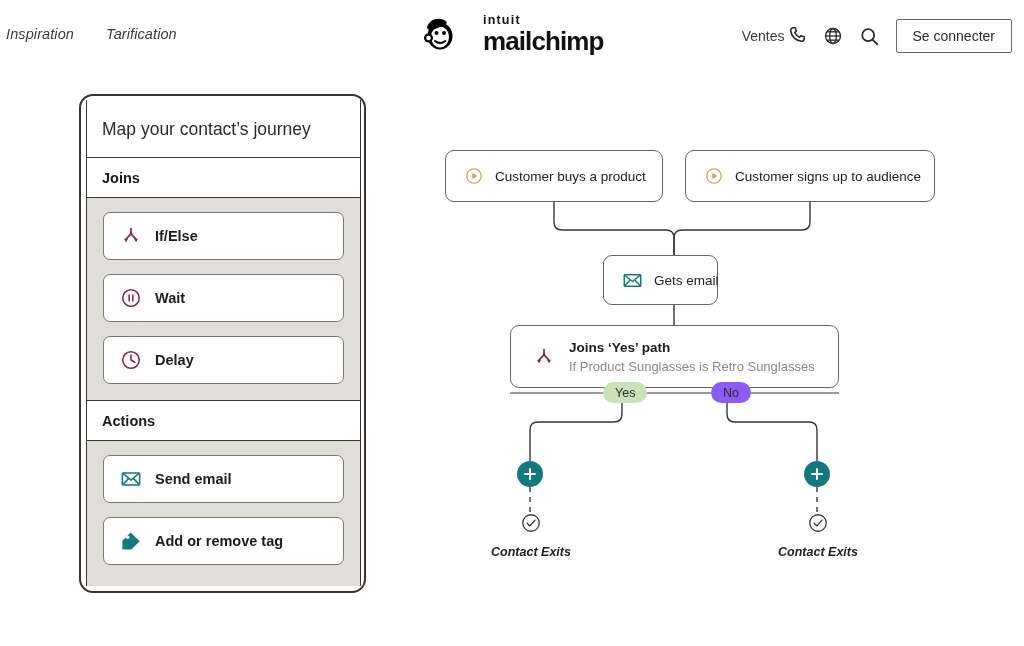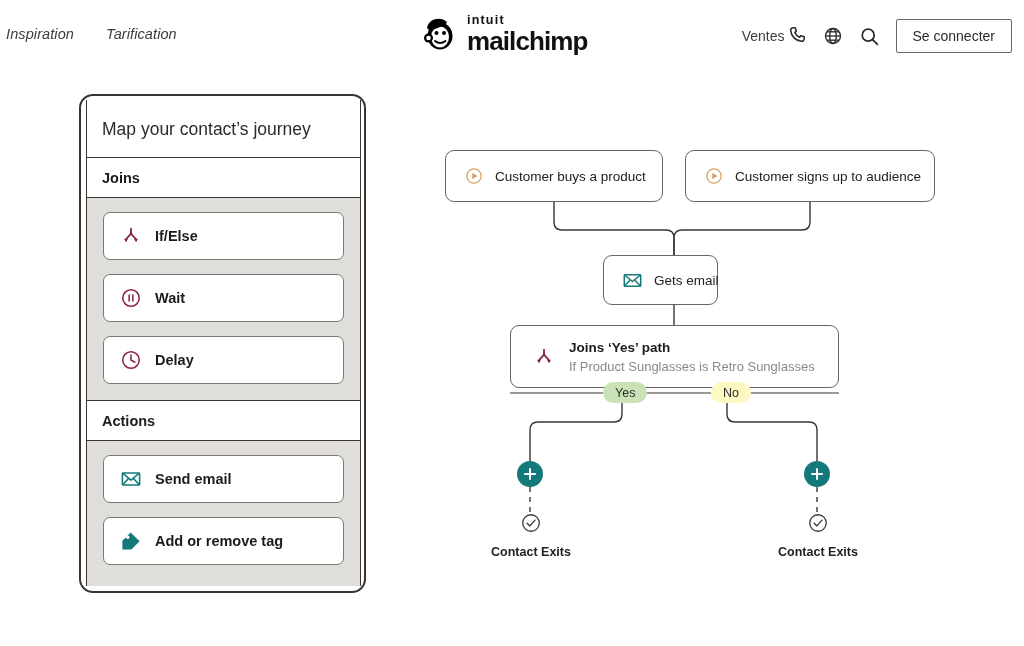--- a/index.html
+++ b/index.html
@@ -16,21 +16,21 @@
     position: absolute; top: 0; left: 0;
     width: 1024px; height: 72px;
     display: flex; align-items: center;
   }
   .nav-left { position: absolute; left: 6px; top: 26px; display: flex; gap: 32px; }
   .nav-link {
     font-size: 14.5px; color: #3c3c3c; letter-spacing: .1px;
     text-decoration: none; cursor: pointer; white-space: nowrap; font-style: italic;
   }
 
-  .brand { position: absolute; left: 420px; top: 14px; display: flex; align-items: center; gap: 7px; }
+  .brand { position: absolute; left: 420px; top: 14px; display: flex; align-items: center; gap: 23px; }
   .brand-mark { width: 40px; height: 40px; }
   .brand-words { display: flex; flex-direction: column; line-height: 1; }
   .brand-intuit { font-size: 12.5px; font-weight: 700; letter-spacing: 1.2px; color: #111; }
   .brand-name { font-size: 26px; font-weight: 800; letter-spacing: -.9px; color: #111; margin-top: 1px; }
 
   .nav-right { position: absolute; right: 12px; top: 19px; display: flex; align-items: center; gap: 16px; }
   .sales-group { display: flex; align-items: center; gap: 3px; cursor: pointer; }
   .sales-text { font-size: 14px; color: #3c3c3c; }
   .icon-btn { cursor: pointer; display: flex; align-items: center; }
   .login-btn {
@@ -100,36 +100,36 @@
   .ifelse-texts { display: flex; flex-direction: column; gap: 4px; }
   .ifelse-title { font-size: 13.5px; font-weight: 700; color: #1f1b18; white-space: nowrap; }
   .ifelse-sub { font-size: 13px; color: #8d8884; white-space: nowrap; }
 
   .pill {
     position: absolute; border-radius: 11px; height: 21px;
     display: flex; align-items: center; justify-content: center;
     font-size: 12.5px; color: #2c2c2c; padding: 0 12px; cursor: pointer;
   }
   .pill-yes { background: #c9e2b8; left: 203px; top: 288px; }
-  .pill-no  { background: #fef9c3; left: 311px; top: 288px; }
+  .pill-no  { background: #8b5cf6; left: 311px; top: 288px; }
 
   .plus-node {
     position: absolute; width: 26px; height: 26px; border-radius: 50%;
     background: #14797a; display: flex; align-items: center; justify-content: center;
     cursor: pointer;
   }
   .plus-node::before, .plus-node::after {
     content: ""; position: absolute; background: #fff; border-radius: 1px;
   }
   .plus-node::before { width: 12px; height: 2px; }
   .plus-node::after  { width: 2px; height: 12px; }
   .plus-left  { left: 117px; top: 367px; }
   .plus-right { left: 404px; top: 367px; }
 
-  .exit-group { position: absolute; display: flex; flex-direction: column; align-items: center; gap: 7px; }
+  .exit-group { position: absolute; display: flex; flex-direction: column; align-items: center; gap: 7px; font-style: italic; }
   .exit-left  { left: 92px; top: 418px; width: 78px; }
   .exit-right { left: 379px; top: 418px; width: 78px; }
   .exit-label { font-size: 12.5px; font-weight: 700; color: #25211e; white-space: nowrap; }
 </style>
 </head>
 <body>
 
 <div class="site-header">
 
   <div class="nav-left">

